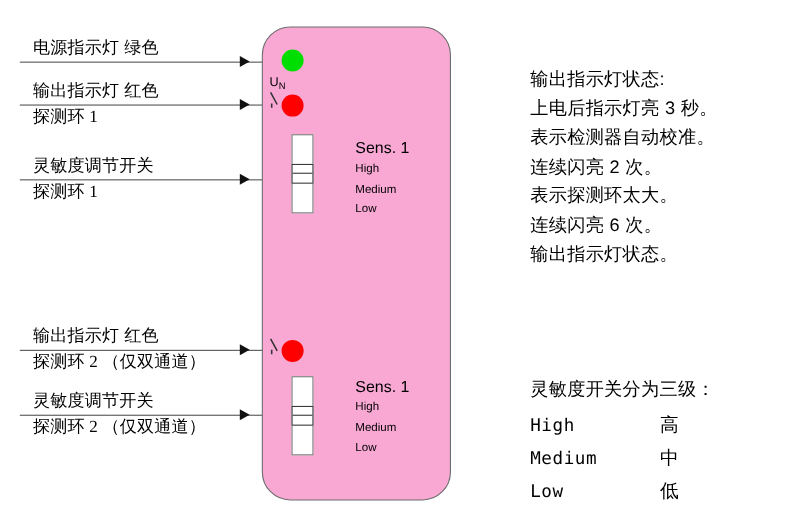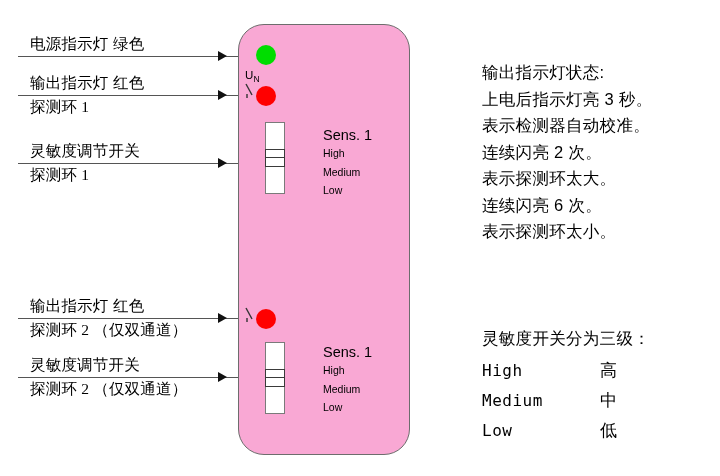--- a/index.html
+++ b/index.html
@@ -265,24 +265,24 @@
 
   </div>
 
   <div class="rblock" style="top:12px;margin-top:47px;">
     <div class="rline">输出指示灯状态:</div>
     <div class="rline">上电后指示灯亮 3 秒。</div>
     <div class="rline">表示检测器自动校准。</div>
     <div class="rline">连续闪亮 2 次。</div>
     <div class="rline">表示探测环太大。</div>
     <div class="rline">连续闪亮 6 次。</div>
-    <div class="rline">表示探测环太小。</div>
-  </div>
-
-  <div class="rblock" style="top:325px;">
+    <div class="rline">输出指示灯状态。</div>
+  </div>
+
+  <div class="rblock" style="top:341px;">
     <div class="rline" style="margin-bottom:4px;">灵敏度开关分为三级：</div>
 
     <div class="legend-row">
       <div class="legend-en">High</div>
       <div class="legend-cn">高</div>
     </div>
     <div class="legend-row">
       <div class="legend-en">Medium</div>
       <div class="legend-cn">中</div>
     </div>

